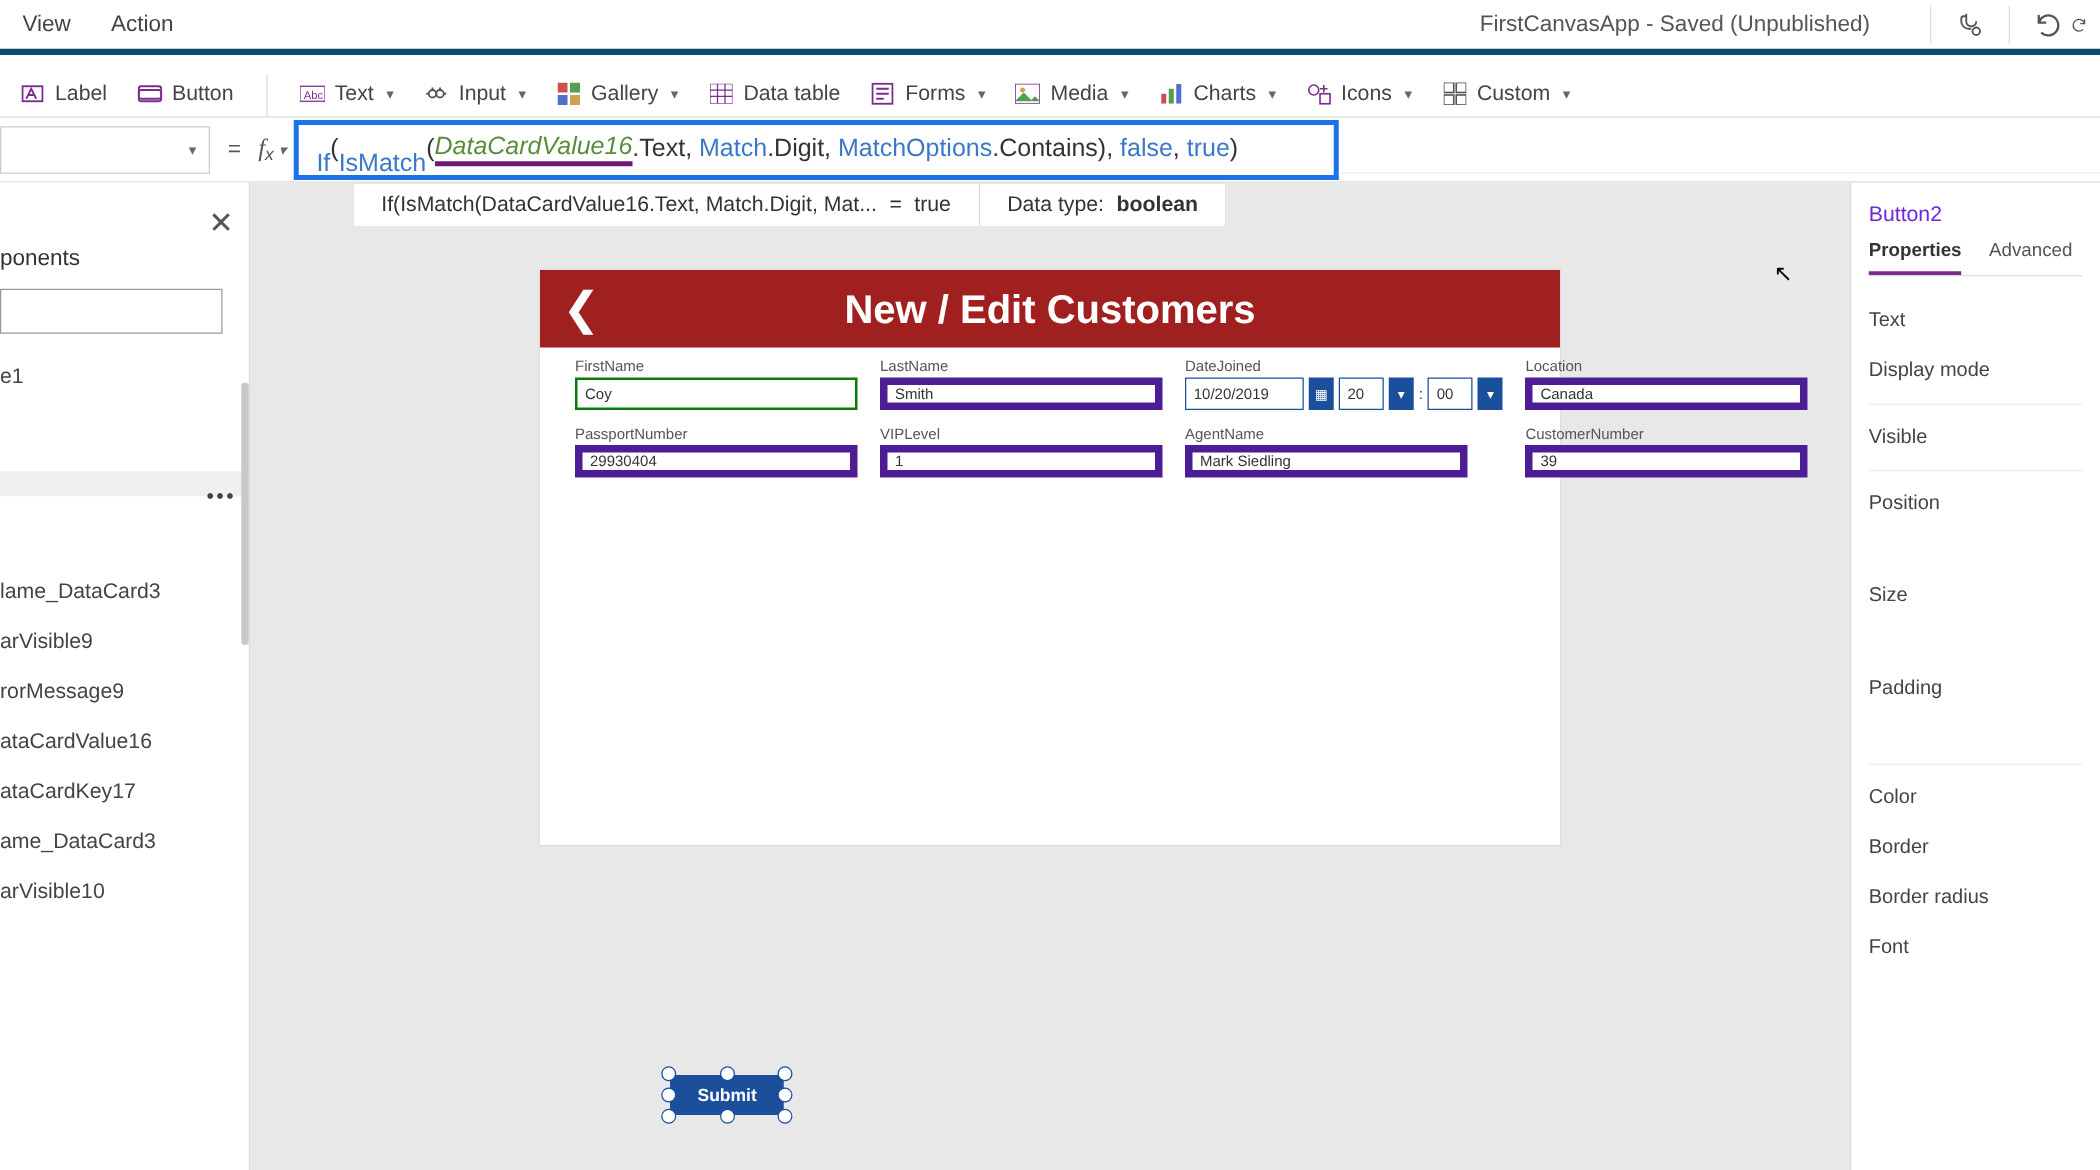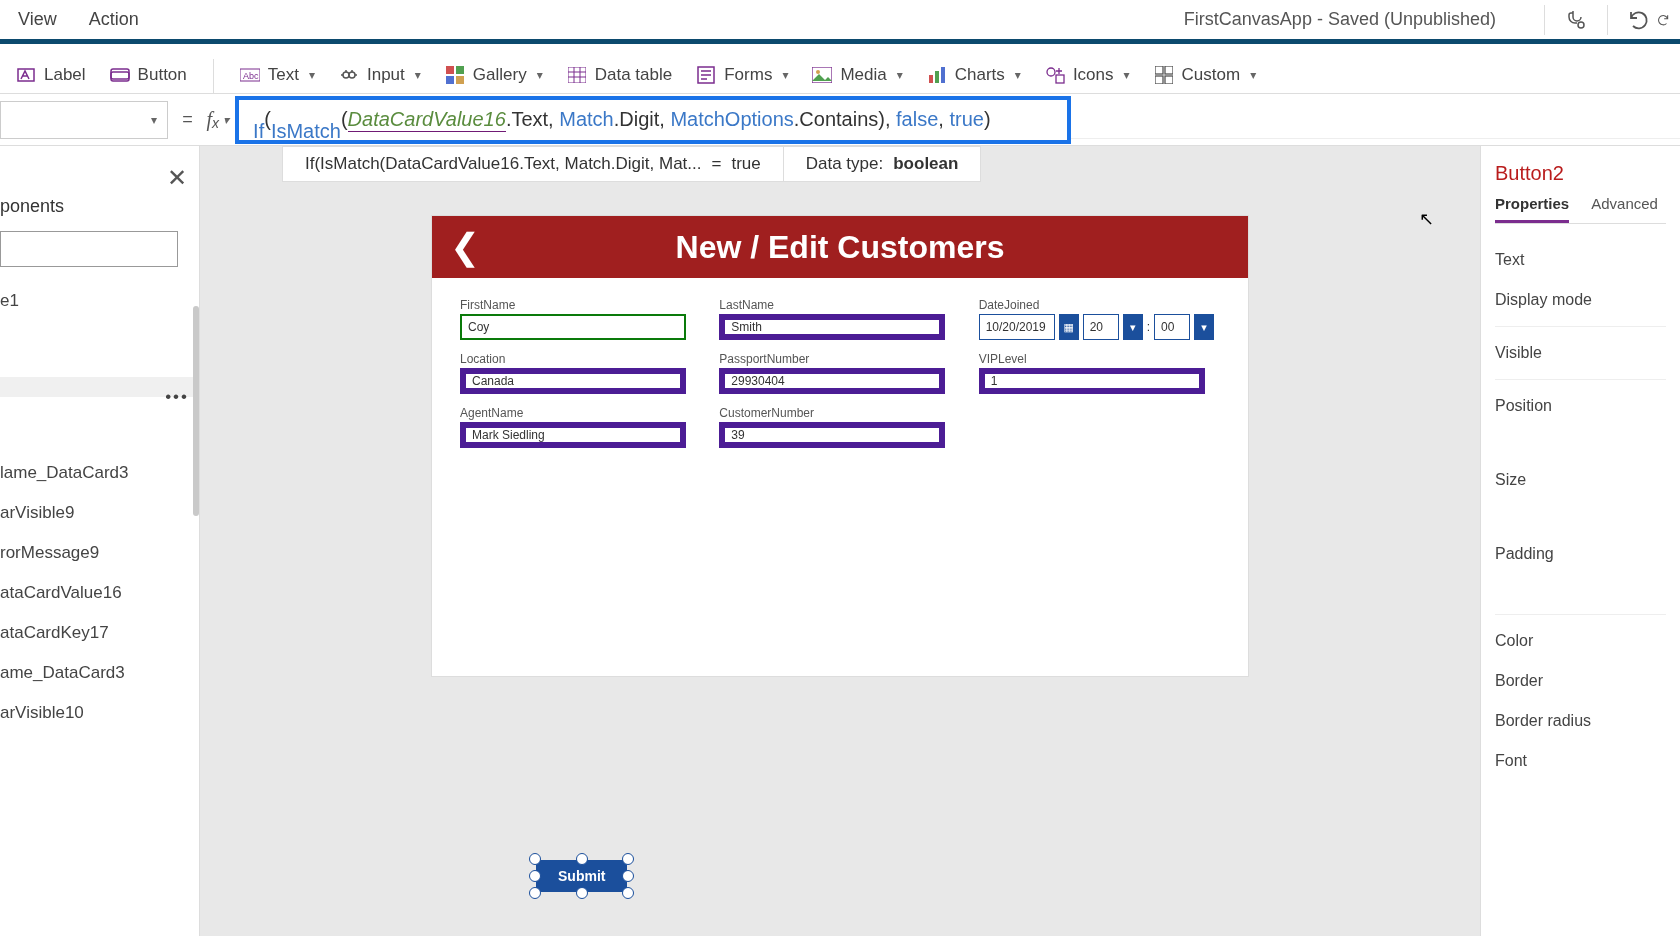--- a/index.html
+++ b/index.html
@@ -23,21 +23,21 @@
 
   
   .fx-row { height: 52px; display:flex; align-items:center; border-bottom: 1px solid #ddd; position:relative; }
   .prop-dd { width: 168px; height: 38px; border:1px solid #ccc; margin-left:0; display:flex; align-items:center; justify-content:flex-end; padding-right:10px; background:#fff;}
   .equals { font-size: 18px; padding: 0 14px; font-style: italic; color:#555;}
   .fx-label { font-style: italic; font-size: 20px; color:#555; padding-right:6px; display:flex; align-items:center;}
   .fx-label .chev { margin-left:4px;}
   .formula-box { flex:0 0 836px; height:48px; border:4px solid #1a73e8; background:#fff; display:flex; align-items:center; padding: 0 14px; font-family: Consolas, monospace; font-size: 20px; white-space: pre; }
   .formula-tail { flex:1; height:38px; border-bottom:1px solid #eee;}
   .tok-kw { color:#3b78c7;margin-top:24px; }
-  .tok-id { color:#5a8c3e; font-style: italic; border-bottom:1px solid #701a75;}
+  .tok-id { color:#5a8c3e; font-style: italic; border-bottom:4px solid #701a75;}
   .tok-dot { color:#333; }
   .tok-enum { color:#3b78c7; }
   .tok-bool { color:#3b78c7; }
   .tok-plain { color:#333; }
 
   
   .eval-row { position: absolute; left: 282px; top: 146px; height: 36px; background:#fff; border:1px solid #ddd; display:flex; align-items:center; font-size:17px; color:#333; z-index: 3;}
   .eval-cell { padding: 0 22px; border-right:1px solid #ddd; height:100%; display:flex; align-items:center; gap:10px;}
   .eval-cell:last-child { border-right:none;}
   .eval-row strong { font-weight: 700; }
@@ -52,43 +52,43 @@
   .lp-item { font-size:17px; color:#444; padding: 10px 0;}
   .lp-item.active { background:#f0f0f0; position:relative;}
   .lp-item .dots { position:absolute; right:10px; top:10px; letter-spacing:2px; color:#444;}
   .lp-spacer { height:56px;}
 
   .canvas-area { flex:1; background:#e8e8e8; position:relative; display:flex; justify-content:center; padding-top: 70px;}
   .canvas { width: 816px; height: 460px; background:#fff; box-shadow: 0 0 0 1px #ddd;}
   .canvas-header { height: 62px; background:#a01f1f; display:flex; align-items:center; position:relative;}
   .canvas-header .back { position:absolute; left:18px; color:#fff; font-size:36px; line-height:1;}
   .canvas-title { flex:1; text-align:center; color:#fff; font-size:32px; font-weight:700;}
-  .form-grid { display:grid; grid-template-columns: repeat(3, 1fr); gap: 12px 18px; padding: 20px 28px;}
+  .form-grid { display:grid; grid-template-columns: repeat(4, 1fr); gap: 12px 18px; padding: 8px 28px;}
   .field-label { font-size:12px; color:#555; margin-bottom:2px;}
   .field-input { height:26px; border:6px solid #4c1d95; background:#fff; font-size:12px; padding: 0 6px; width: 226px; color:#333;}
   .field-input.valid { border:2px solid #0a7a0a;}
   .date-wrap { display:flex; gap:4px; align-items:center;}
   .date-box { height:26px; border:1px solid #1b4f9c; background:#fff; font-size:12px; padding:0 6px; display:flex; align-items:center; color:#333;}
-  .date-main { width:76px;}
+  .date-main { width:95px;}
   .date-btn { width:20px; height:26px; background:#1b4f9c; color:#fff; display:flex; align-items:center; justify-content:center; font-size:11px;}
   .dd-box { width:36px;}
   .dd-btn { width:20px; height:26px; background:#1b4f9c; color:#fff; display:flex; align-items:center; justify-content:center; font-size:11px;}
 
   .submit-wrap { position:absolute; left:336px; bottom:44px; }
   .submit-btn { background:#1b4f9c; color:#fff; font-size:14px; font-weight:600; border:none; padding:8px 22px; border-radius:3px; position:relative;}
   .sel-handle { width:12px; height:12px; background:#fff; border:1px solid #1b4f9c; border-radius:50%; position:absolute;}
   .h-tl{top:-7px; left:-7px;} .h-t{top:-7px; left:50%; margin-left:-6px;} .h-tr{top:-7px; right:-7px;}
   .h-l{top:50%; left:-7px; margin-top:-6px;} .h-r{top:50%; right:-7px; margin-top:-6px;}
   .h-bl{bottom:-7px; left:-7px;} .h-b{bottom:-7px; left:50%; margin-left:-6px;} .h-br{bottom:-7px; right:-7px;}
 
   .cursor { position:absolute; top: 62px; right: 46px; font-size:18px; color:#000;}
 
   
   .rightpanel { width: 200px; border-left:1px solid #ddd; background:#fff; padding: 16px 14px 0 14px; font-size:16px; color:#333; overflow:hidden;}
-  .rp-selname { font-size:20px; color:#b91c1c; padding-bottom:10px;}
+  .rp-selname { font-size:17px; color:#6d28d9; padding-bottom:10px;}
   .rp-tabs { display:flex; gap:22px; border-bottom:1px solid #ddd; margin-bottom:16px;}
   .rp-tab { font-size:15px; padding-bottom:8px; color:#555;}
   .rp-tab.active { color:#333; font-weight:600; border-bottom:3px solid #7b2d8e;}
   .rp-row { display:flex; justify-content:space-between; align-items:center; height:40px; font-size:16px; color:#444;}
   .rp-sep { height:1px; background:#eee; margin: 6px 0;}
   .rp-gap { height: 34px;}
 </style>
 </head>
 <body>
 

